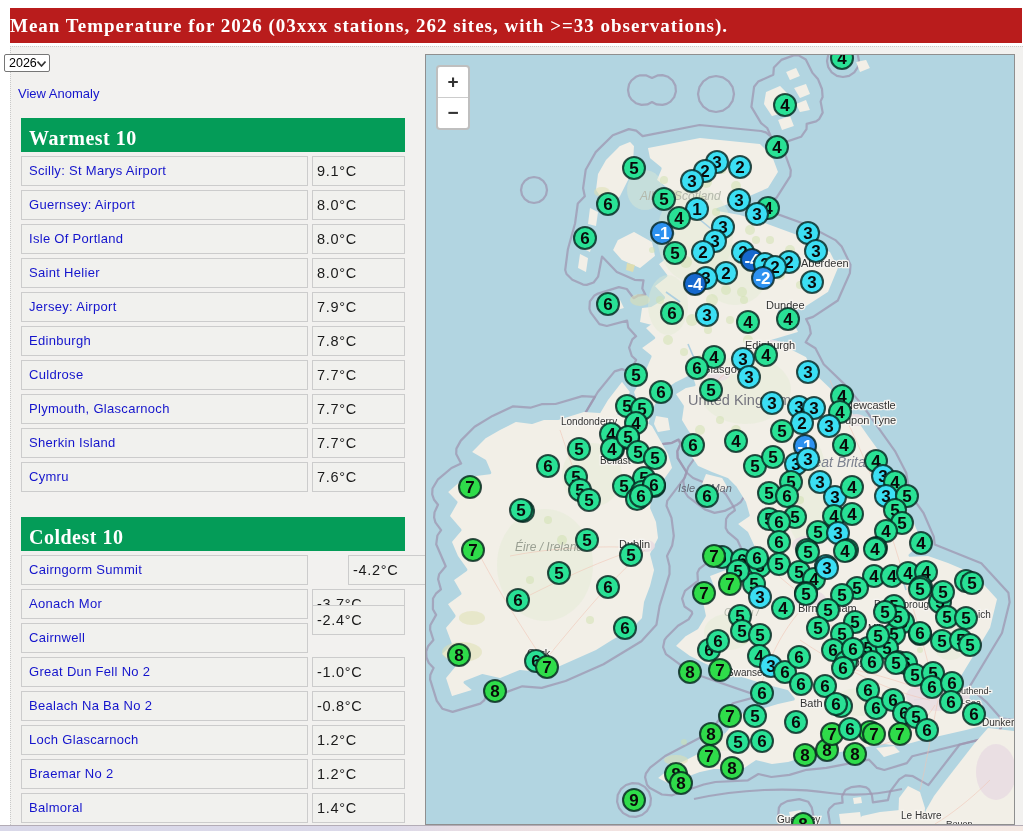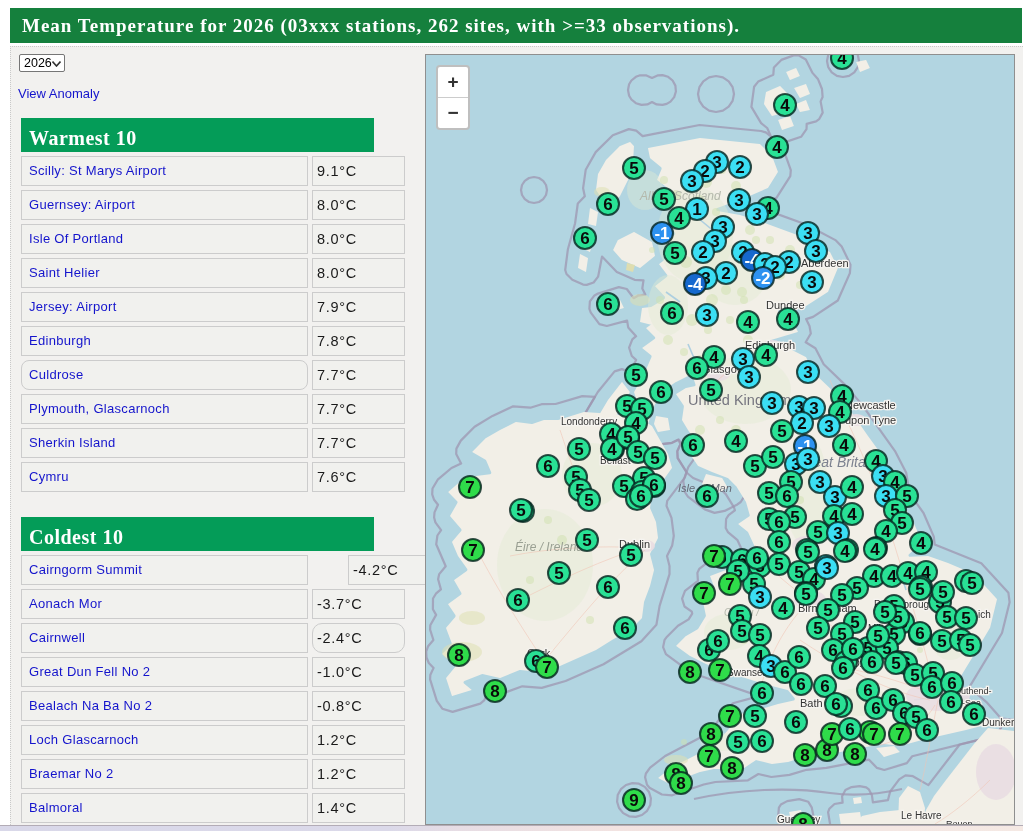--- a/index.html
+++ b/index.html
@@ -1,24 +1,24 @@
 <!DOCTYPE html>
 <html><head><meta charset="utf-8"><style>
 html,body{margin:0;padding:0;background:#fff;}
 body{width:1023px;height:831px;overflow:hidden;position:relative;font-family:"Liberation Sans",sans-serif;}
 .abs{position:absolute;}
-.titlebar{left:10px;top:8px;width:1012px;height:35px;background:#15803d;color:#fff;
+.titlebar{left:10px;top:8px;width:1012px;height:35px;background:#b91c1c;color:#fff;
  font-family:"Liberation Serif",serif;font-weight:bold;font-size:19px;letter-spacing:1px;line-height:36px;
- padding-left:12px;box-sizing:border-box;white-space:nowrap;}
+ box-sizing:border-box;white-space:nowrap;}
 .panel{left:10px;top:46px;width:1013px;height:779px;background:#f2f1ef;border-top:1px dotted #c9c9c9;border-left:1px dotted #c9c9c9;box-sizing:border-box;}
-.sel{left:19px;top:54px;width:46px;height:18px;background:#fff;border:1px solid #767676;border-radius:2px;font-size:12.5px;color:#000;line-height:16px;padding-left:4px;box-sizing:border-box;}
+.sel{left:4px;top:54px;width:46px;height:18px;background:#fff;border:1px solid #767676;border-radius:2px;font-size:12.5px;color:#000;line-height:16px;padding-left:4px;box-sizing:border-box;}
 .sel svg{position:absolute;right:3px;top:6px;}
 .vlink{left:18px;top:86px;font-size:13px;color:#1414cc;}
 a{color:#1414cc;text-decoration:none;}
-.thead{left:21px;width:353px;height:34px;background:#049C58;color:#fff;
+.thead{left:21px;width:384px;height:34px;background:#049C58;color:#fff;
  font-family:"Liberation Serif",serif;font-weight:bold;font-size:20px;letter-spacing:0.5px;line-height:24px;
  padding-left:8px;padding-top:8px;box-sizing:border-box;}
 .cell{height:30px;background:#f1f1ee;border:1px solid #cccccc;box-sizing:border-box;
  font-size:13px;letter-spacing:0.3px;line-height:28px;padding-left:7px;white-space:nowrap;overflow:hidden;}
 .cname{left:21px;width:287px;}
 .cval{left:312px;width:93px;color:#1a1a1a;font-size:14.5px;letter-spacing:0.7px;padding-left:4px;}
 .mapbox{left:425px;top:54px;width:588px;height:769px;border:1px solid #8f8f8f;box-sizing:content-box;background:#b2d5e1;}
 .zoomctl{left:436px;top:65px;width:30px;height:61px;background:#fff;border:2px solid rgba(0,0,0,0.25);border-radius:4px;box-sizing:content-box;}
 .zbtn{width:30px;height:30px;text-align:center;font:bold 19px/30px "Liberation Sans",sans-serif;color:#333;}
 .zsep{height:1px;background:#ccc;}
@@ -38,35 +38,35 @@
 <div class="abs cell cname" style="top:190px;"><a>Guernsey: Airport</a></div>
 <div class="abs cell cval" style="top:190px;">8.0°C</div>
 <div class="abs cell cname" style="top:224px;"><a>Isle Of Portland</a></div>
 <div class="abs cell cval" style="top:224px;">8.0°C</div>
 <div class="abs cell cname" style="top:258px;"><a>Saint Helier</a></div>
 <div class="abs cell cval" style="top:258px;">8.0°C</div>
 <div class="abs cell cname" style="top:292px;"><a>Jersey: Airport</a></div>
 <div class="abs cell cval" style="top:292px;">7.9°C</div>
 <div class="abs cell cname" style="top:326px;"><a>Edinburgh</a></div>
 <div class="abs cell cval" style="top:326px;">7.8°C</div>
-<div class="abs cell cname" style="top:360px;border-radius:8px;"><a>Culdrose</a></div>
+<div class="abs cell cname" style="top:360px;"><a>Culdrose</a></div>
 <div class="abs cell cval" style="top:360px;">7.7°C</div>
 <div class="abs cell cname" style="top:394px;"><a>Plymouth, Glascarnoch</a></div>
 <div class="abs cell cval" style="top:394px;">7.7°C</div>
 <div class="abs cell cname" style="top:428px;"><a>Sherkin Island</a></div>
 <div class="abs cell cval" style="top:428px;">7.7°C</div>
 <div class="abs cell cname" style="top:462px;"><a>Cymru</a></div>
 <div class="abs cell cval" style="top:462px;">7.6°C</div>
 <div class="abs thead" style="top:517px;">Coldest 10</div>
 <div class="abs cell cname" style="top:555px;"><a>Cairngorm Summit</a></div>
 <div class="abs cell cval" style="top:555px;margin-left:36px;">-4.2°C</div>
 <div class="abs cell cname" style="top:589px;"><a>Aonach Mor</a></div>
 <div class="abs cell cval" style="top:589px;">-3.7°C</div>
 <div class="abs cell cname" style="top:623px;"><a>Cairnwell</a></div>
-<div class="abs cell cval" style="top:623px;border-radius:10px;">-2.4°C</div>
+<div class="abs cell cval" style="top:605px;">-2.4°C</div>
 <div class="abs cell cname" style="top:657px;"><a>Great Dun Fell No 2</a></div>
 <div class="abs cell cval" style="top:657px;">-1.0°C</div>
 <div class="abs cell cname" style="top:691px;"><a>Bealach Na Ba No 2</a></div>
 <div class="abs cell cval" style="top:691px;">-0.8°C</div>
 <div class="abs cell cname" style="top:725px;"><a>Loch Glascarnoch</a></div>
 <div class="abs cell cval" style="top:725px;">1.2°C</div>
 <div class="abs cell cname" style="top:759px;"><a>Braemar No 2</a></div>
 <div class="abs cell cval" style="top:759px;">1.2°C</div>
 <div class="abs cell cname" style="top:793px;"><a>Balmoral</a></div>
 <div class="abs cell cval" style="top:793px;">1.4°C</div>

